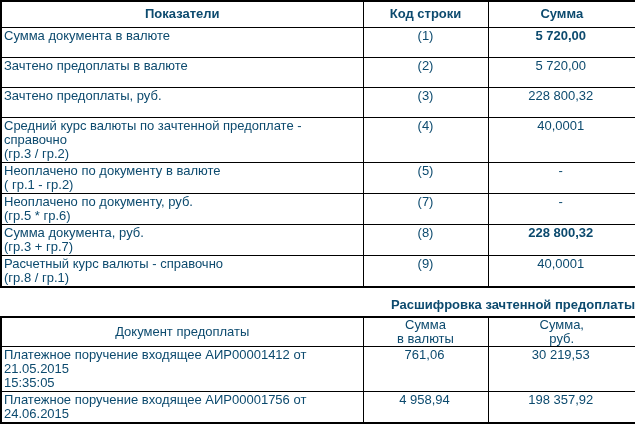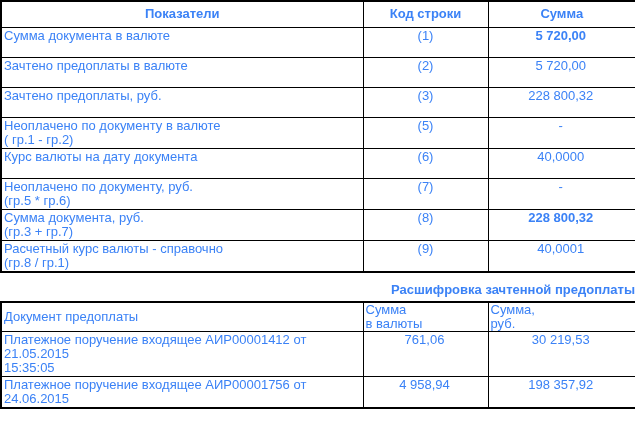--- a/index.html
+++ b/index.html
@@ -1,20 +1,20 @@
 <!DOCTYPE html>
 <html><head>
 <meta charset="utf-8">
 <style>
   html, body { margin: 0; padding: 0; background: #fff; }
   .page {
     width: 635px;
     height: 443px;
     background: #fff;
-    color: #3b82f6;
+    color: #0c4a6e;
     font-family: "Liberation Sans", sans-serif;
     font-size: 13px;
     line-height: 14px;
     box-sizing: border-box;
     overflow: hidden;
   }
   table {
     border-collapse: collapse;
     table-layout: fixed;
     width: 635px;
@@ -45,21 +45,21 @@
     text-align: right;
     font-weight: bold;
     margin: 9px 0 4px 0;
     height: 15px;
     line-height: 15px;
   }
   
   .breakdown-table thead tr { height: 28px; }
   .breakdown-table thead th {
     font-weight: normal;
-    text-align: left;
+    text-align: center;
     vertical-align: middle;
     padding: 0 2px;
   }
   .breakdown-table tbody tr { height: 31px; }
   .breakdown-table tbody td { vertical-align: top; }
 </style>
 </head>
 <body>
 
 <div class="page">
@@ -97,33 +97,33 @@
       <tr>
         <td class="cell-label">
           <div>Зачтено предоплаты, руб.</div>
           <div></div>
         </td>
         <td class="cell-code">(3)</td>
         <td class="cell-value">228 800,32</td>
       </tr>
       <tr>
         <td class="cell-label">
+          <div>Средний курс валюты по зачтенной предоплате - справочно</div>
+          <div>(гр.3 / гр.2)</div>
+        </td>
+        <td class="cell-code">(4)</td>
+        <td class="cell-value">40,0001</td>
+      </tr>
+      <tr>
+        <td class="cell-label">
           <div>Неоплачено по документу в валюте</div>
           <div>( гр.1 - гр.2)</div>
         </td>
         <td class="cell-code">(5)</td>
         <td class="cell-value">-</td>
-      </tr>
-      <tr>
-        <td class="cell-label">
-          <div>Курс валюты на дату документа</div>
-          <div></div>
-        </td>
-        <td class="cell-code">(6)</td>
-        <td class="cell-value">40,0000</td>
       </tr>
       <tr>
         <td class="cell-label">
           <div>Неоплачено по документу, руб.</div>
           <div>(гр.5 * гр.6)</div>
         </td>
         <td class="cell-code">(7)</td>
         <td class="cell-value">-</td>
       </tr>
       <tr>

